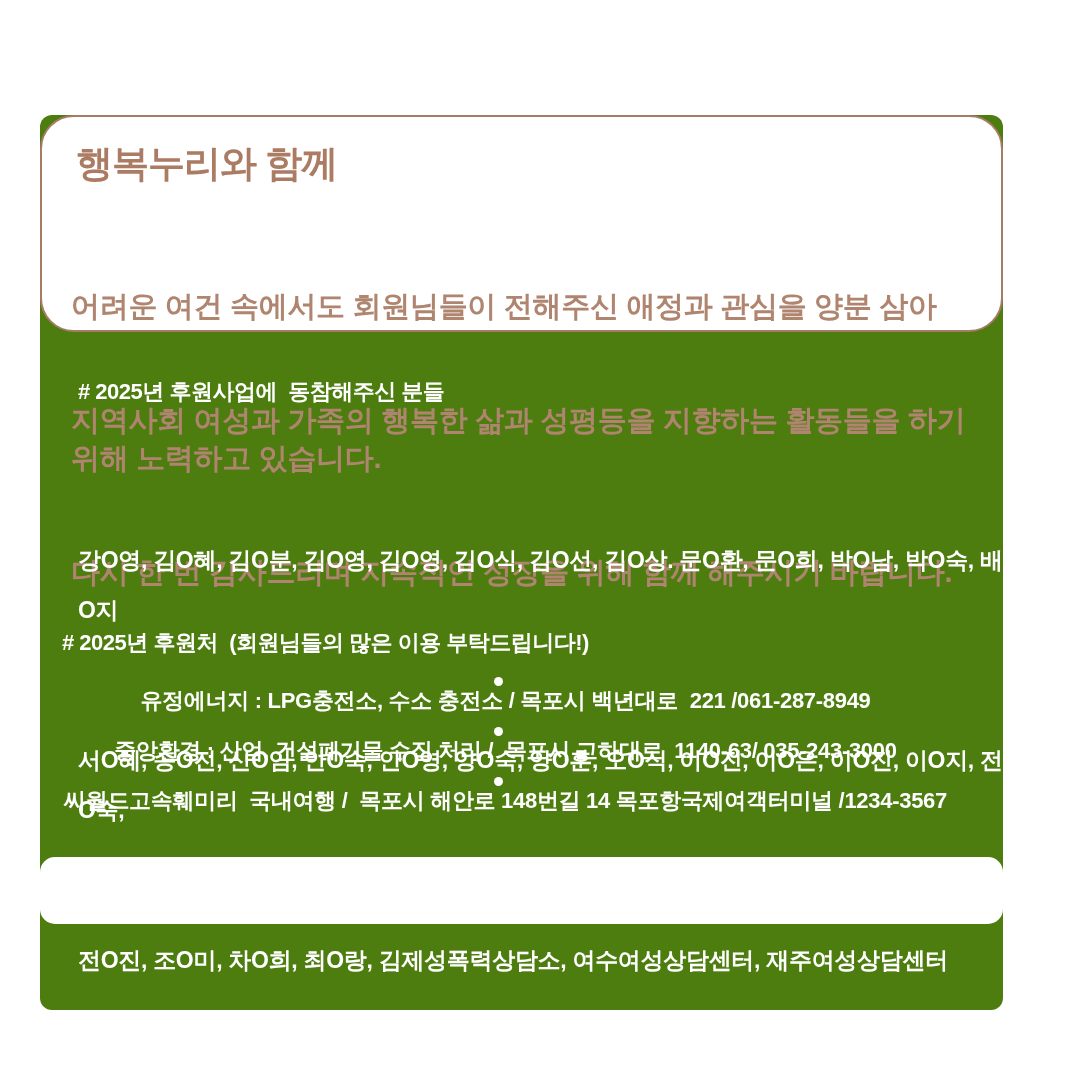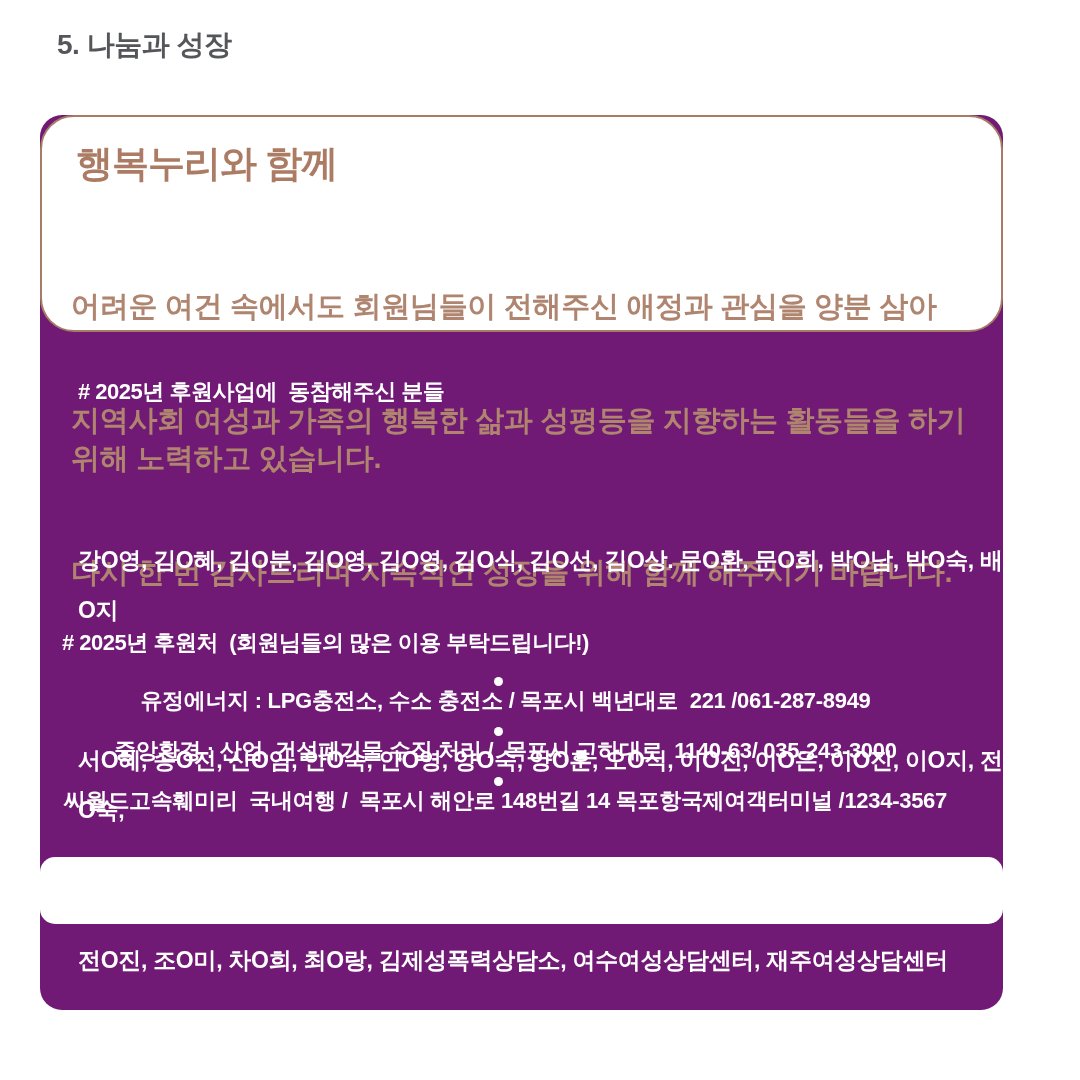--- a/index.html
+++ b/index.html
@@ -25,22 +25,22 @@
     letter-spacing: -0.5px;
     white-space: pre-wrap;
   }
   
   .content-card {
     position: absolute;
     left: 40px;
     top: 115px;
     width: 963px;
     height: 895px;
-    background: #701a75;
-    border-radius: 22px;
+    background: #4d7c0f;
+    border-radius: 12px;
   }
   
   .intro-card {
     position: absolute;
     left: 0;
     top: 0;
     width: 963px;
     height: 217px;
     box-sizing: border-box;
     background: #ffffff;
@@ -135,21 +135,20 @@
     color: #ffffff;
     letter-spacing: -0.3px;
     white-space: pre-wrap;
   }
 </style>
 </head>
 <body>
 
 <div class="page">
 
-  <div class="page-title">5. 나눔과 성장</div>
 
   <div class="content-card">
 
     <div class="intro-card">
       <div class="intro-heading">행복누리와 함께</div>
       <div class="intro-text">
         <div>어려운 여건 속에서도 회원님들이 전해주신 애정과 관심을 양분 삼아</div>
         <div>지역사회 여성과 가족의 행복한 삶과 성평등을 지향하는 활동들을 하기 위해 노력하고 있습니다.</div>
         <div>다시 한 번 감사드리며 지속적인 성장을 위해 함께 해주시기 바랍니다.</div>
       </div>

